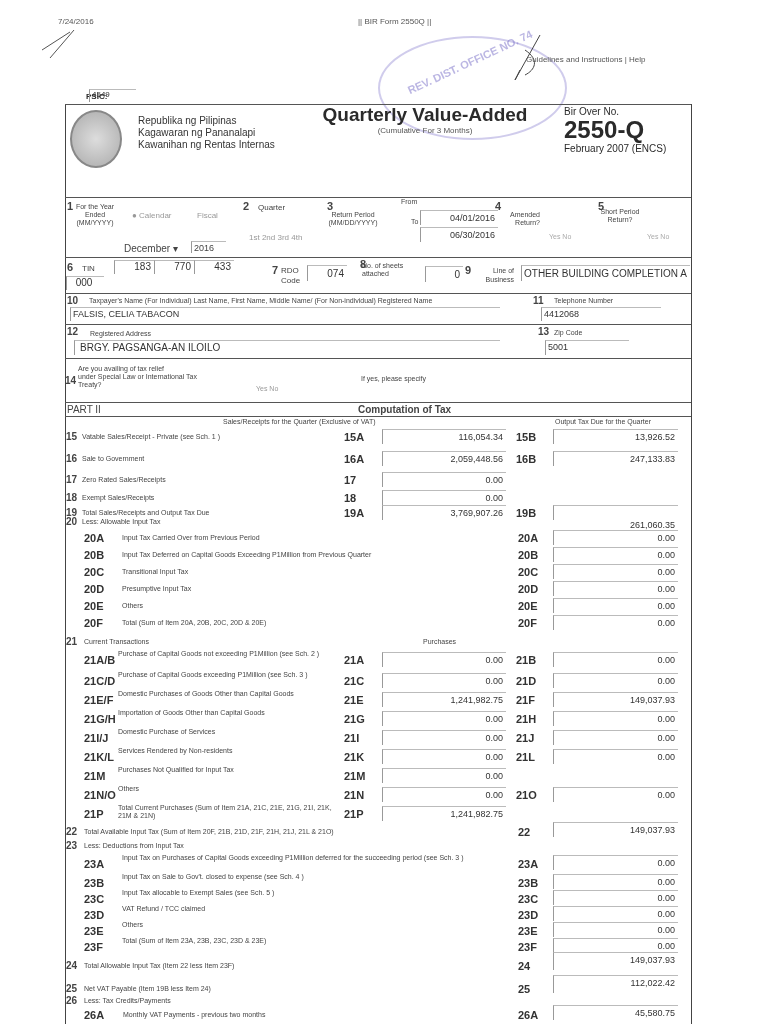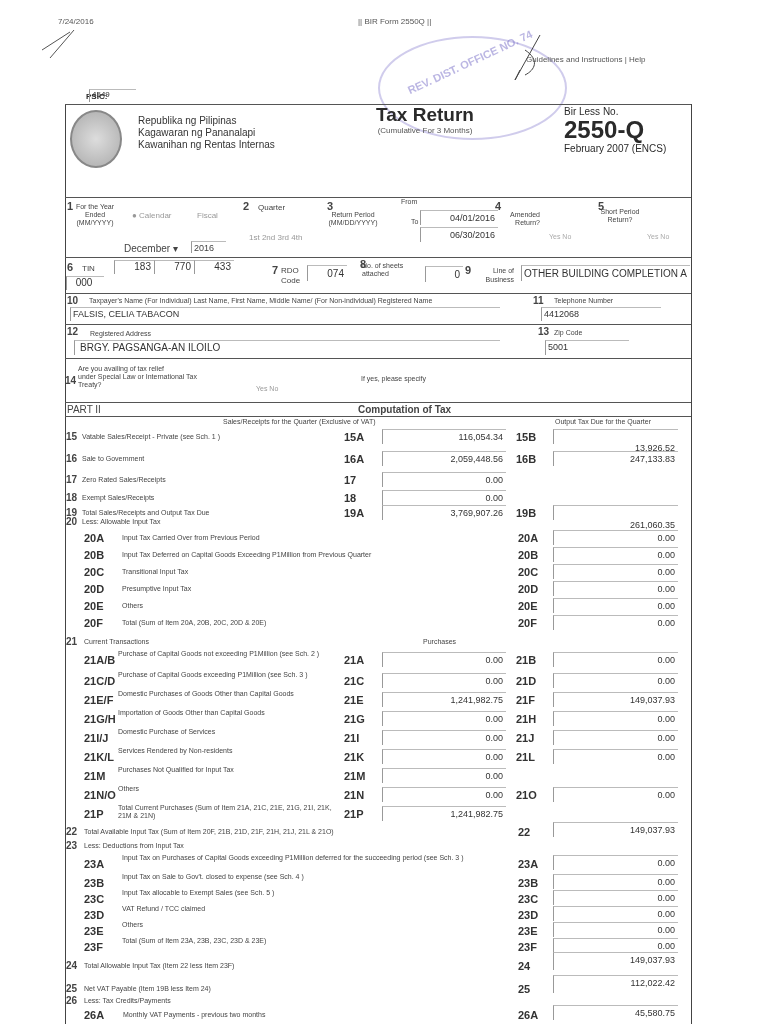--- a/index.html
+++ b/index.html
@@ -41,25 +41,25 @@
 
 <div class="frame" style="top:104px;height:920px;"></div>
 <div class="hline" style="top:104px;"></div>
 <div class="abs" style="left:70px;top:110px;width:48px;height:54px;border:2px solid #888;border-radius:50%;background:radial-gradient(circle,#ddd,#aaa);"></div>
 <div class="abs" style="left:138px;top:115px;font-size:10px;line-height:12px;color:#333;">
   <div>Republika ng Pilipinas</div>
   <div>Kagawaran ng Pananalapi</div>
   <div>Kawanihan ng Rentas Internas</div>
 </div>
 <div class="abs" style="left:300px;top:104px;width:250px;text-align:center;">
-  <div style="font-size:19px;font-weight:bold;margin-top:0;">Tax Return</div>
+  <div style="font-size:19px;font-weight:bold;">Quarterly Value-Added</div>
   <div style="font-size:8px;color:#555;">(Cumulative For 3 Months)</div>
 </div>
 <div class="abs" style="left:564px;top:106px;">
-  <div style="font-size:10px;">Bir Less No.</div>
+  <div style="font-size:10px;">Bir Over No.</div>
   <div style="font-size:24px;font-weight:bold;line-height:26px;">2550-Q</div>
   <div style="font-size:10px;">February 2007 (ENCS)</div>
 </div>
 <div class="hline" style="top:197px;"></div>
 
 <span class="lbl" style="left:67px;top:200px;font-size:11px;font-weight:bold;">1</span>
 <div class="lbl" style="left:71px;top:203px;width:48px;white-space:normal;font-size:7px;line-height:8px;text-align:center;">For the Year Ended (MM/YYYY)</div>
 <span class="lbl" style="left:132px;top:211px;color:#999;">● <span>Calendar</span></span>
 <span class="lbl" style="left:197px;top:211px;color:#999;">Fiscal</span>
 <span class="lbl" style="left:124px;top:243px;font-size:10px;"><span>December</span> ▾</span>
@@ -139,21 +139,21 @@
 <span class="lbl" style="left:223px;top:418px;font-size:7px;">Sales/Receipts for the Quarter (Exclusive of VAT)</span>
 <span class="lbl" style="left:555px;top:418px;font-size:7px;">Output Tax Due for the Quarter</span>
 
 <div id="sales-rows"></div>
 <div id="mid-rows">
     <span class="lbl" style="left:66px;top:431px;font-size:10px;font-weight:bold;">15</span>
     <span class="lbl" style="left:82px;top:433px;font-size:7px;">Vatable Sales/Receipt - Private (see Sch. 1 )</span>
     <span class="code" style="left:344px;top:431px;">15A</span>
     <div class="box" style="left:382px;top:429px;width:124px;height:15px;padding-top:2px;">116,054.34</div>
     <span class="code" style="left:516px;top:431px;">15B</span>
-    <div class="box" style="left:553px;top:429px;width:125px;height:15px;padding-top:13px;">13,926.52</div>
+    <div class="box" style="left:553px;top:429px;width:125px;height:15px;padding-top:2px;">13,926.52</div>
     <span class="lbl" style="left:66px;top:453px;font-size:10px;font-weight:bold;">16</span>
     <span class="lbl" style="left:82px;top:455px;font-size:7px;">Sale to Government</span>
     <span class="code" style="left:344px;top:453px;">16A</span>
     <div class="box" style="left:382px;top:451px;width:124px;height:15px;padding-top:2px;">2,059,448.56</div>
     <span class="code" style="left:516px;top:453px;">16B</span>
     <div class="box" style="left:553px;top:451px;width:125px;height:15px;padding-top:2px;">247,133.83</div>
     <span class="lbl" style="left:66px;top:474px;font-size:10px;font-weight:bold;">17</span>
     <span class="lbl" style="left:82px;top:476px;font-size:7px;">Zero Rated Sales/Receipts</span>
     <span class="code" style="left:344px;top:474px;">17</span>
     <div class="box" style="left:382px;top:472px;width:124px;height:15px;padding-top:2px;">0.00</div>

